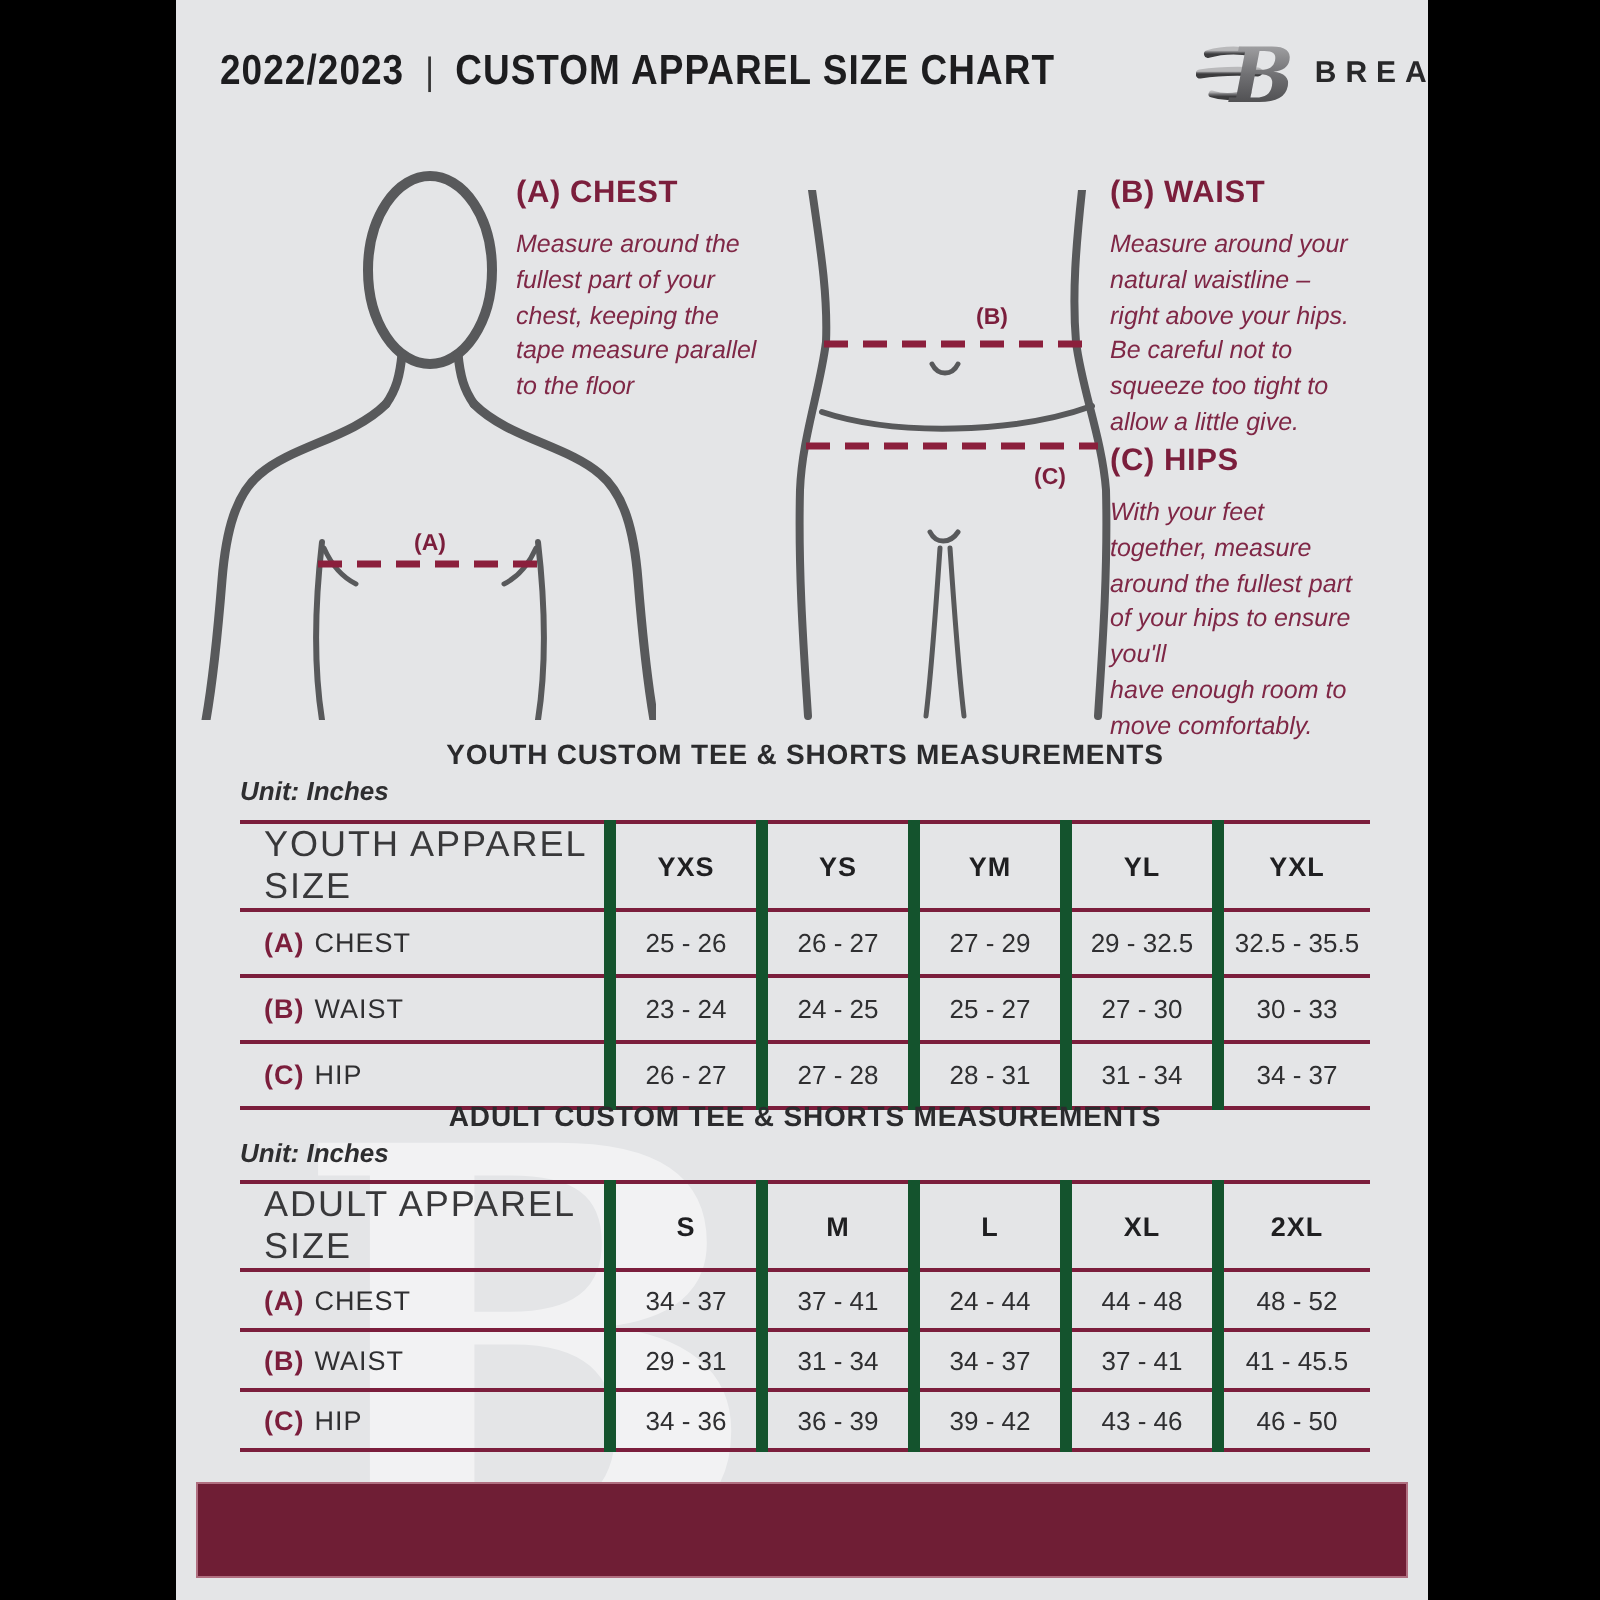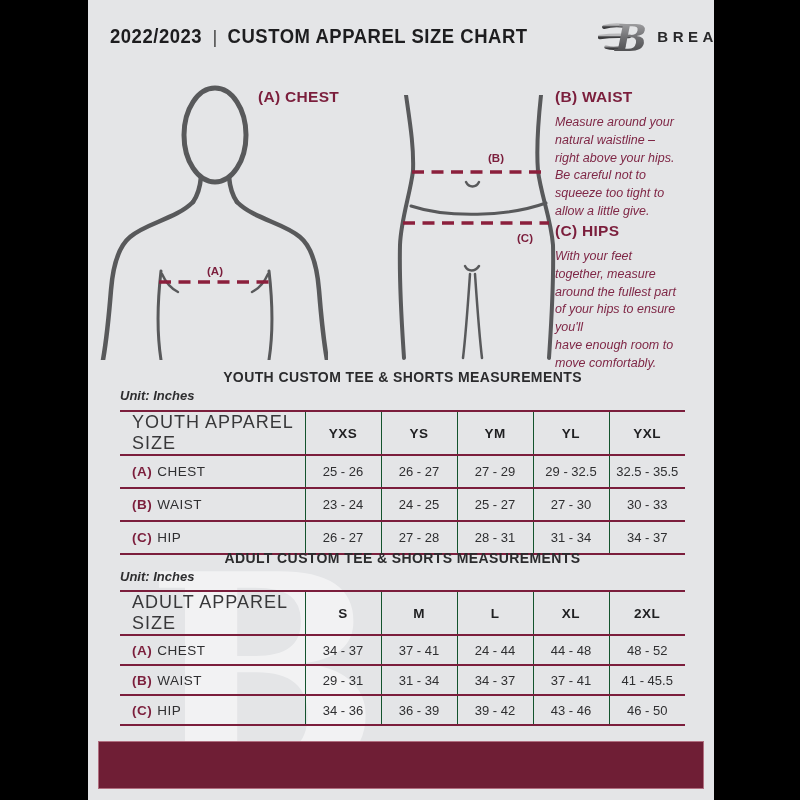--- a/index.html
+++ b/index.html
@@ -36,21 +36,21 @@
 
   
   .section-title{position:absolute;left:32px;width:565px;text-align:center;font-weight:bold;
                  font-size:14px;color:#2b2b2d;letter-spacing:0.4px;}
   .unit-line{position:absolute;left:32px;width:565px;font-style:italic;
              font-weight:bold;font-size:13px;color:#2e2e30;}
   table.size-table{position:absolute;left:32px;width:565px;border-collapse:collapse;table-layout:fixed;}
   .size-table col.c0{width:185px;}.size-table col.cn{width:76px;}
   .size-table tr{border-top:2px solid #7b1e3c;}
   .size-table tr:last-child{border-bottom:2px solid #7b1e3c;}
-  .size-table td{border-left:1px solid #14532d;padding:0;vertical-align:middle;}
+  .size-table td{border-left:6px solid #14532d;padding:0;vertical-align:middle;}
   .size-table td:first-child{border-left:none;}
   #youth-table tr{height:33px;}
   #adult-table tr{height:30px;}
   .col-label{text-align:left;padding-left:12px !important;font-size:18px;letter-spacing:1px;color:#38383a;}
   .size-head{font-weight:bold;font-size:13.5px;text-align:center;color:#1f1f21;letter-spacing:0.5px;}
   .row-label{padding-left:12px !important;font-size:13.5px;color:#2f2f31;letter-spacing:0.5px;}
   .row-label .pfx{color:#7b1e3c;font-weight:bold;margin-right:5px;}
   .val{text-align:center;font-size:13px;color:#2f2f31;}
 
   
@@ -116,20 +116,25 @@
         <path d="M80,179 C82,208 84,238 87,263" stroke-width="2.5"></path>
       </g>
       <text class="marker" x="101" y="67" text-anchor="middle">(B)</text>
       <path d="M17,77 L147,77" stroke="#8b1f3c" stroke-width="3.5" stroke-dasharray="12 7.5" fill="none"></path>
       <path d="M8,128 L154,128" stroke="#8b1f3c" stroke-width="3.5" stroke-dasharray="12 7.5" fill="none"></path>
       <text class="marker" x="130" y="147" text-anchor="middle">(C)</text>
     </svg>
 
     <div id="chest-block" class="guide-block">
       <div class="guide-h">(A) CHEST</div>
+      <div class="guide-p">Measure around the
+fullest part of your
+chest, keeping the
+tape measure parallel
+to the floor</div>
     </div>
     <div id="waist-block" class="guide-block">
       <div class="guide-h">(B) WAIST</div>
       <div class="guide-p">Measure around your
 natural waistline –
 right above your hips.
 Be careful not to
 squeeze too tight to
 allow a little give.</div>
     </div>

